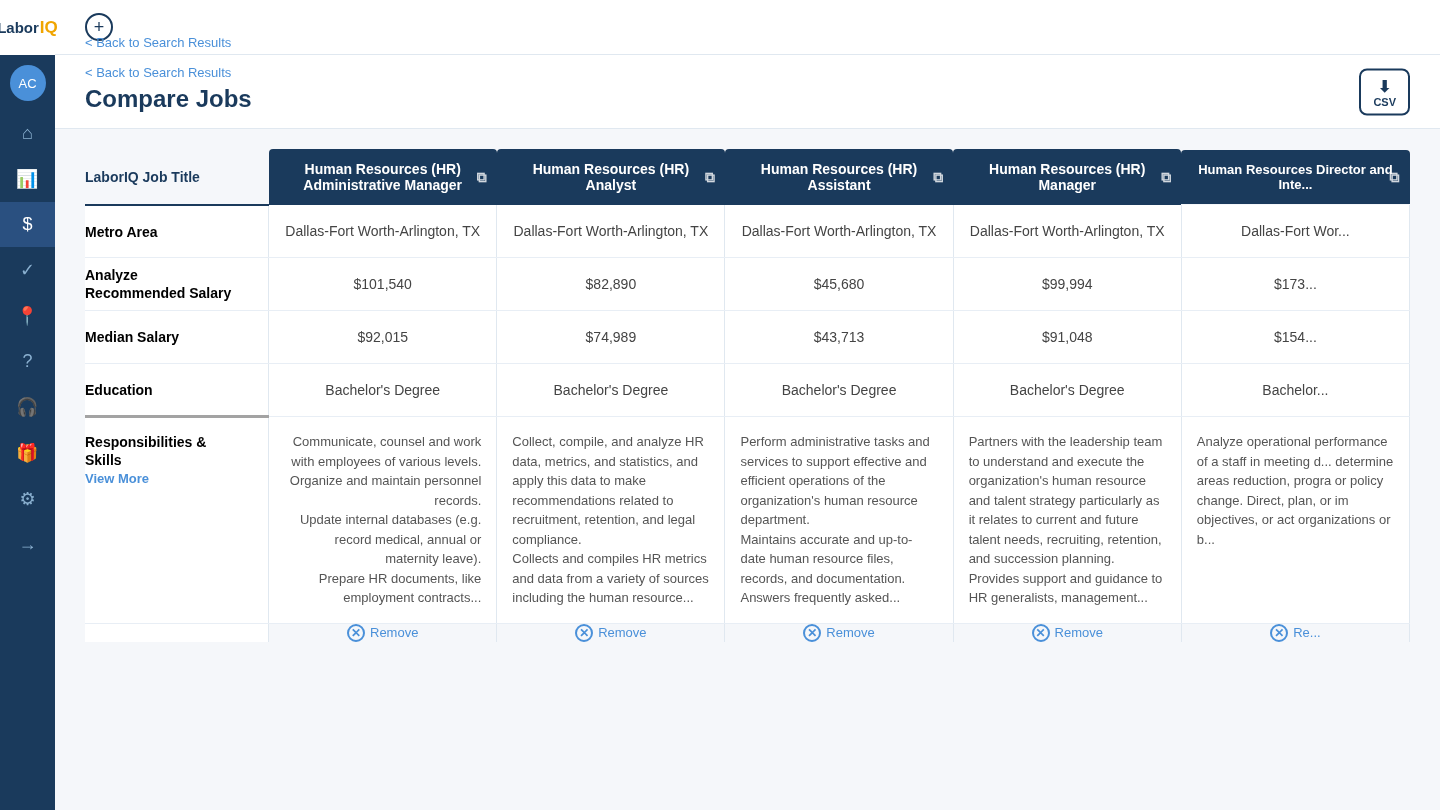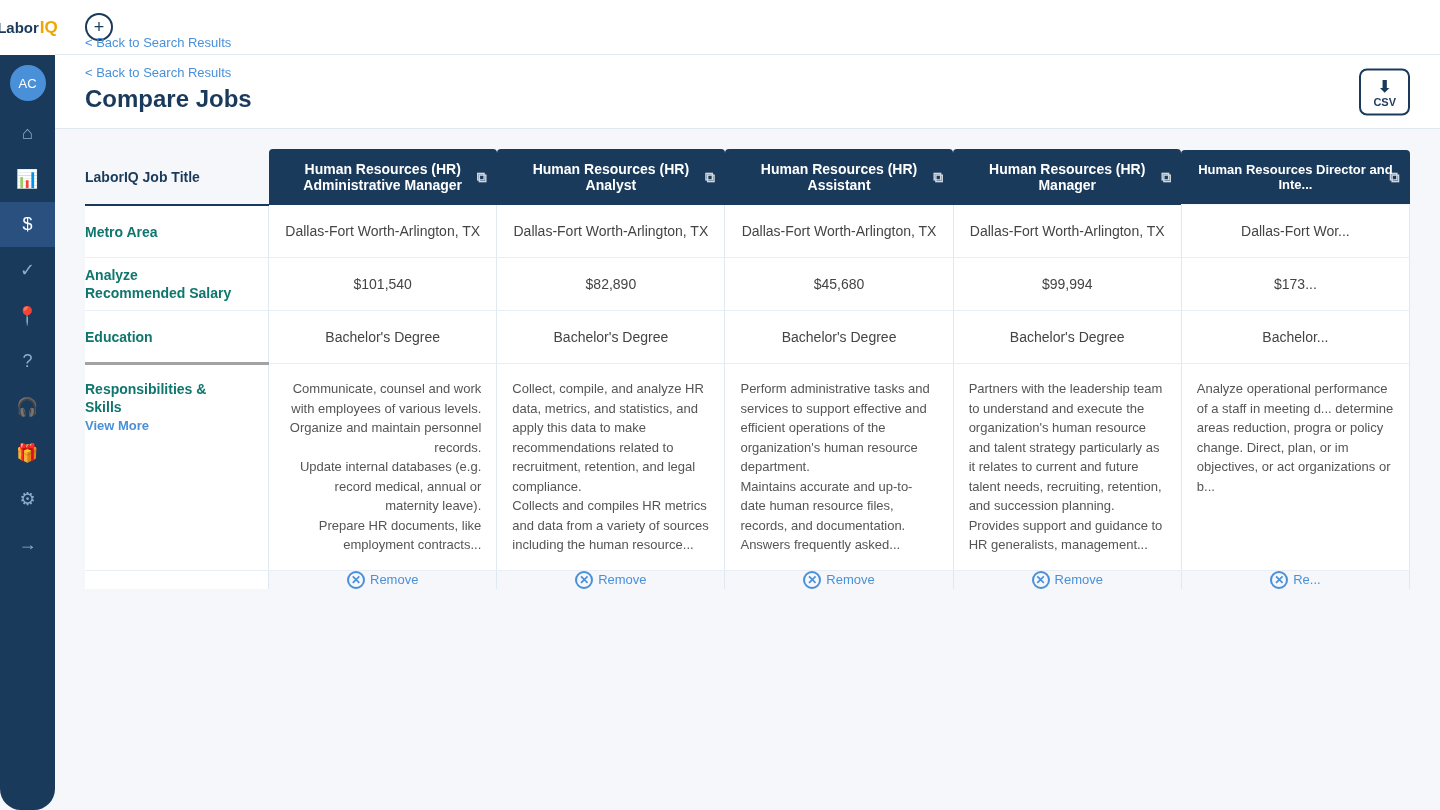--- a/index.html
+++ b/index.html
@@ -8,21 +8,20 @@
     
     .sidebar {
       width: 55px;
       background: #1a3a5c;
       display: flex;
       flex-direction: column;
       align-items: center;
       padding: 0;
       flex-shrink: 0;
       z-index: 10;
-      border-radius: 21px;
     }
     .sidebar-logo {
       background: #fff;
       width: 100%;
       padding: 10px 5px;
       display: flex;
       justify-content: center;
       align-items: center;
       height: 55px;
     }
@@ -146,21 +145,21 @@
     
     .col-label {
       width: 200px;
       min-width: 180px;
       background: #fff;
       padding: 0 15px 0 0;
       vertical-align: middle;
     }
     .row-label {
       font-weight: 700;
-      color: #0f766e;
+      color: #000000;
       font-size: 14px;
     }
     .view-more {
       color: #4a90d9;
       font-size: 13px;
       cursor: pointer;
       text-decoration: none;
       font-weight: bold;
     }
 
@@ -353,20 +352,30 @@
               <span>Recommended Salary</span>
             </span>
           </td>
           <td class="col-job data-cell">$101,540</td>
           <td class="col-job data-cell">$82,890</td>
           <td class="col-job data-cell">$45,680</td>
           <td class="col-job data-cell">$99,994</td>
           <td class="col-job data-cell">$173...</td>
         </tr>
 
+        <tr class="label-row">
+          <td class="col-label" style="border-bottom:1px solid #e8eef5;">
+            <span class="row-label">Median Salary</span>
+          </td>
+          <td class="col-job data-cell">$92,015</td>
+          <td class="col-job data-cell">$74,989</td>
+          <td class="col-job data-cell">$43,713</td>
+          <td class="col-job data-cell">$91,048</td>
+          <td class="col-job data-cell">$154...</td>
+        </tr>
 
         <tr class="label-row">
           <td class="col-label" style="border-bottom:3px solid #a3a3a3;">
             <span class="row-label">Education</span>
           </td>
           <td class="col-job data-cell">Bachelor's Degree</td>
           <td class="col-job data-cell">Bachelor's Degree</td>
           <td class="col-job data-cell">Bachelor's Degree</td>
           <td class="col-job data-cell">Bachelor's Degree</td>
           <td class="col-job data-cell">Bachelor...</td>

